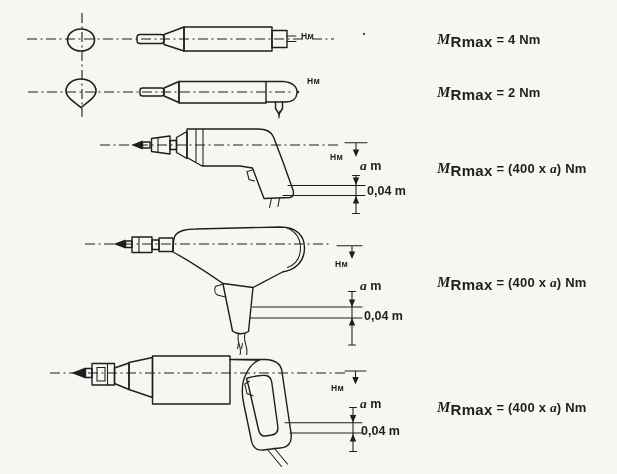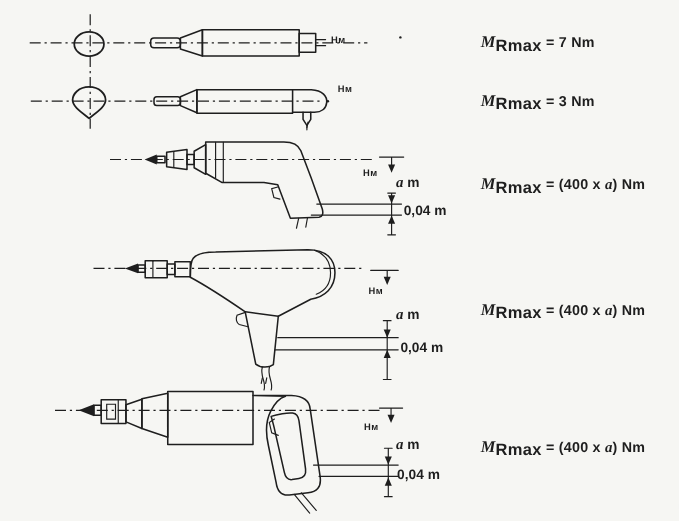--- a/index.html
+++ b/index.html
@@ -113,24 +113,24 @@
       <path class="thin" d="M249.5 381 L244.8 384 L247 393.5 L253 395.8"></path>
       <path class="thin" d="M267.5 449.5 L281.5 466.5 M274 448 L287.5 464"></path>
       <path class="thin" d="M285 422.8 H362 M290 433 H362"></path>
       <path class="thin" d="M353 407.5 V451.5 M349.5 407.5 H356.5 M349.5 451.5 H356.5"></path>
       <polygon class="fill" points="349.8,415 356.2,415 353,422.5"></polygon>
       <polygon class="fill" points="349.8,441.5 356.2,441.5 353,434"></polygon>
     </g>
   </svg>
 
   <div class="label axis" style="left:301px;top:31px">Нм</div>
-  <div class="label formula" style="left:437px;top:31px"><span class="fvar">M</span><span class="fsub">Rmax</span><span class="frhs"> = 7 Nm</span><span class="fvar small"></span><span class="frhs"></span></div>
+  <div class="label formula" style="left:437px;top:31px"><span class="fvar">M</span><span class="fsub">Rmax</span><span class="frhs"> = 4 Nm</span><span class="fvar small"></span><span class="frhs"></span></div>
 
   <div class="label axis" style="left:307px;top:76px">Нм</div>
-  <div class="label formula" style="left:437px;top:84px"><span class="fvar">M</span><span class="fsub">Rmax</span><span class="frhs"> = 3 Nm</span><span class="fvar small"></span><span class="frhs"></span></div>
+  <div class="label formula" style="left:437px;top:84px"><span class="fvar">M</span><span class="fsub">Rmax</span><span class="frhs"> = 2 Nm</span><span class="fvar small"></span><span class="frhs"></span></div>
 
   <div class="label axis" style="left:330px;top:152px">Нм</div>
   <div class="label dim" style="left:360px;top:158px"><span class="fvar">a</span><span> m</span></div>
   <div class="label dim" style="left:367px;top:184px">0,04 m</div>
   <div class="label formula" style="left:437px;top:160px"><span class="fvar">M</span><span class="fsub">Rmax</span><span class="frhs"> = (400 x </span><span class="fvar small">a</span><span class="frhs">) Nm</span></div>
 
   <div class="label axis" style="left:335px;top:259px">Нм</div>
   <div class="label dim" style="left:360px;top:278px"><span class="fvar">a</span><span> m</span></div>
   <div class="label dim" style="left:364px;top:309px">0,04 m</div>
   <div class="label formula" style="left:437px;top:274px"><span class="fvar">M</span><span class="fsub">Rmax</span><span class="frhs"> = (400 x </span><span class="fvar small">a</span><span class="frhs">) Nm</span></div>

